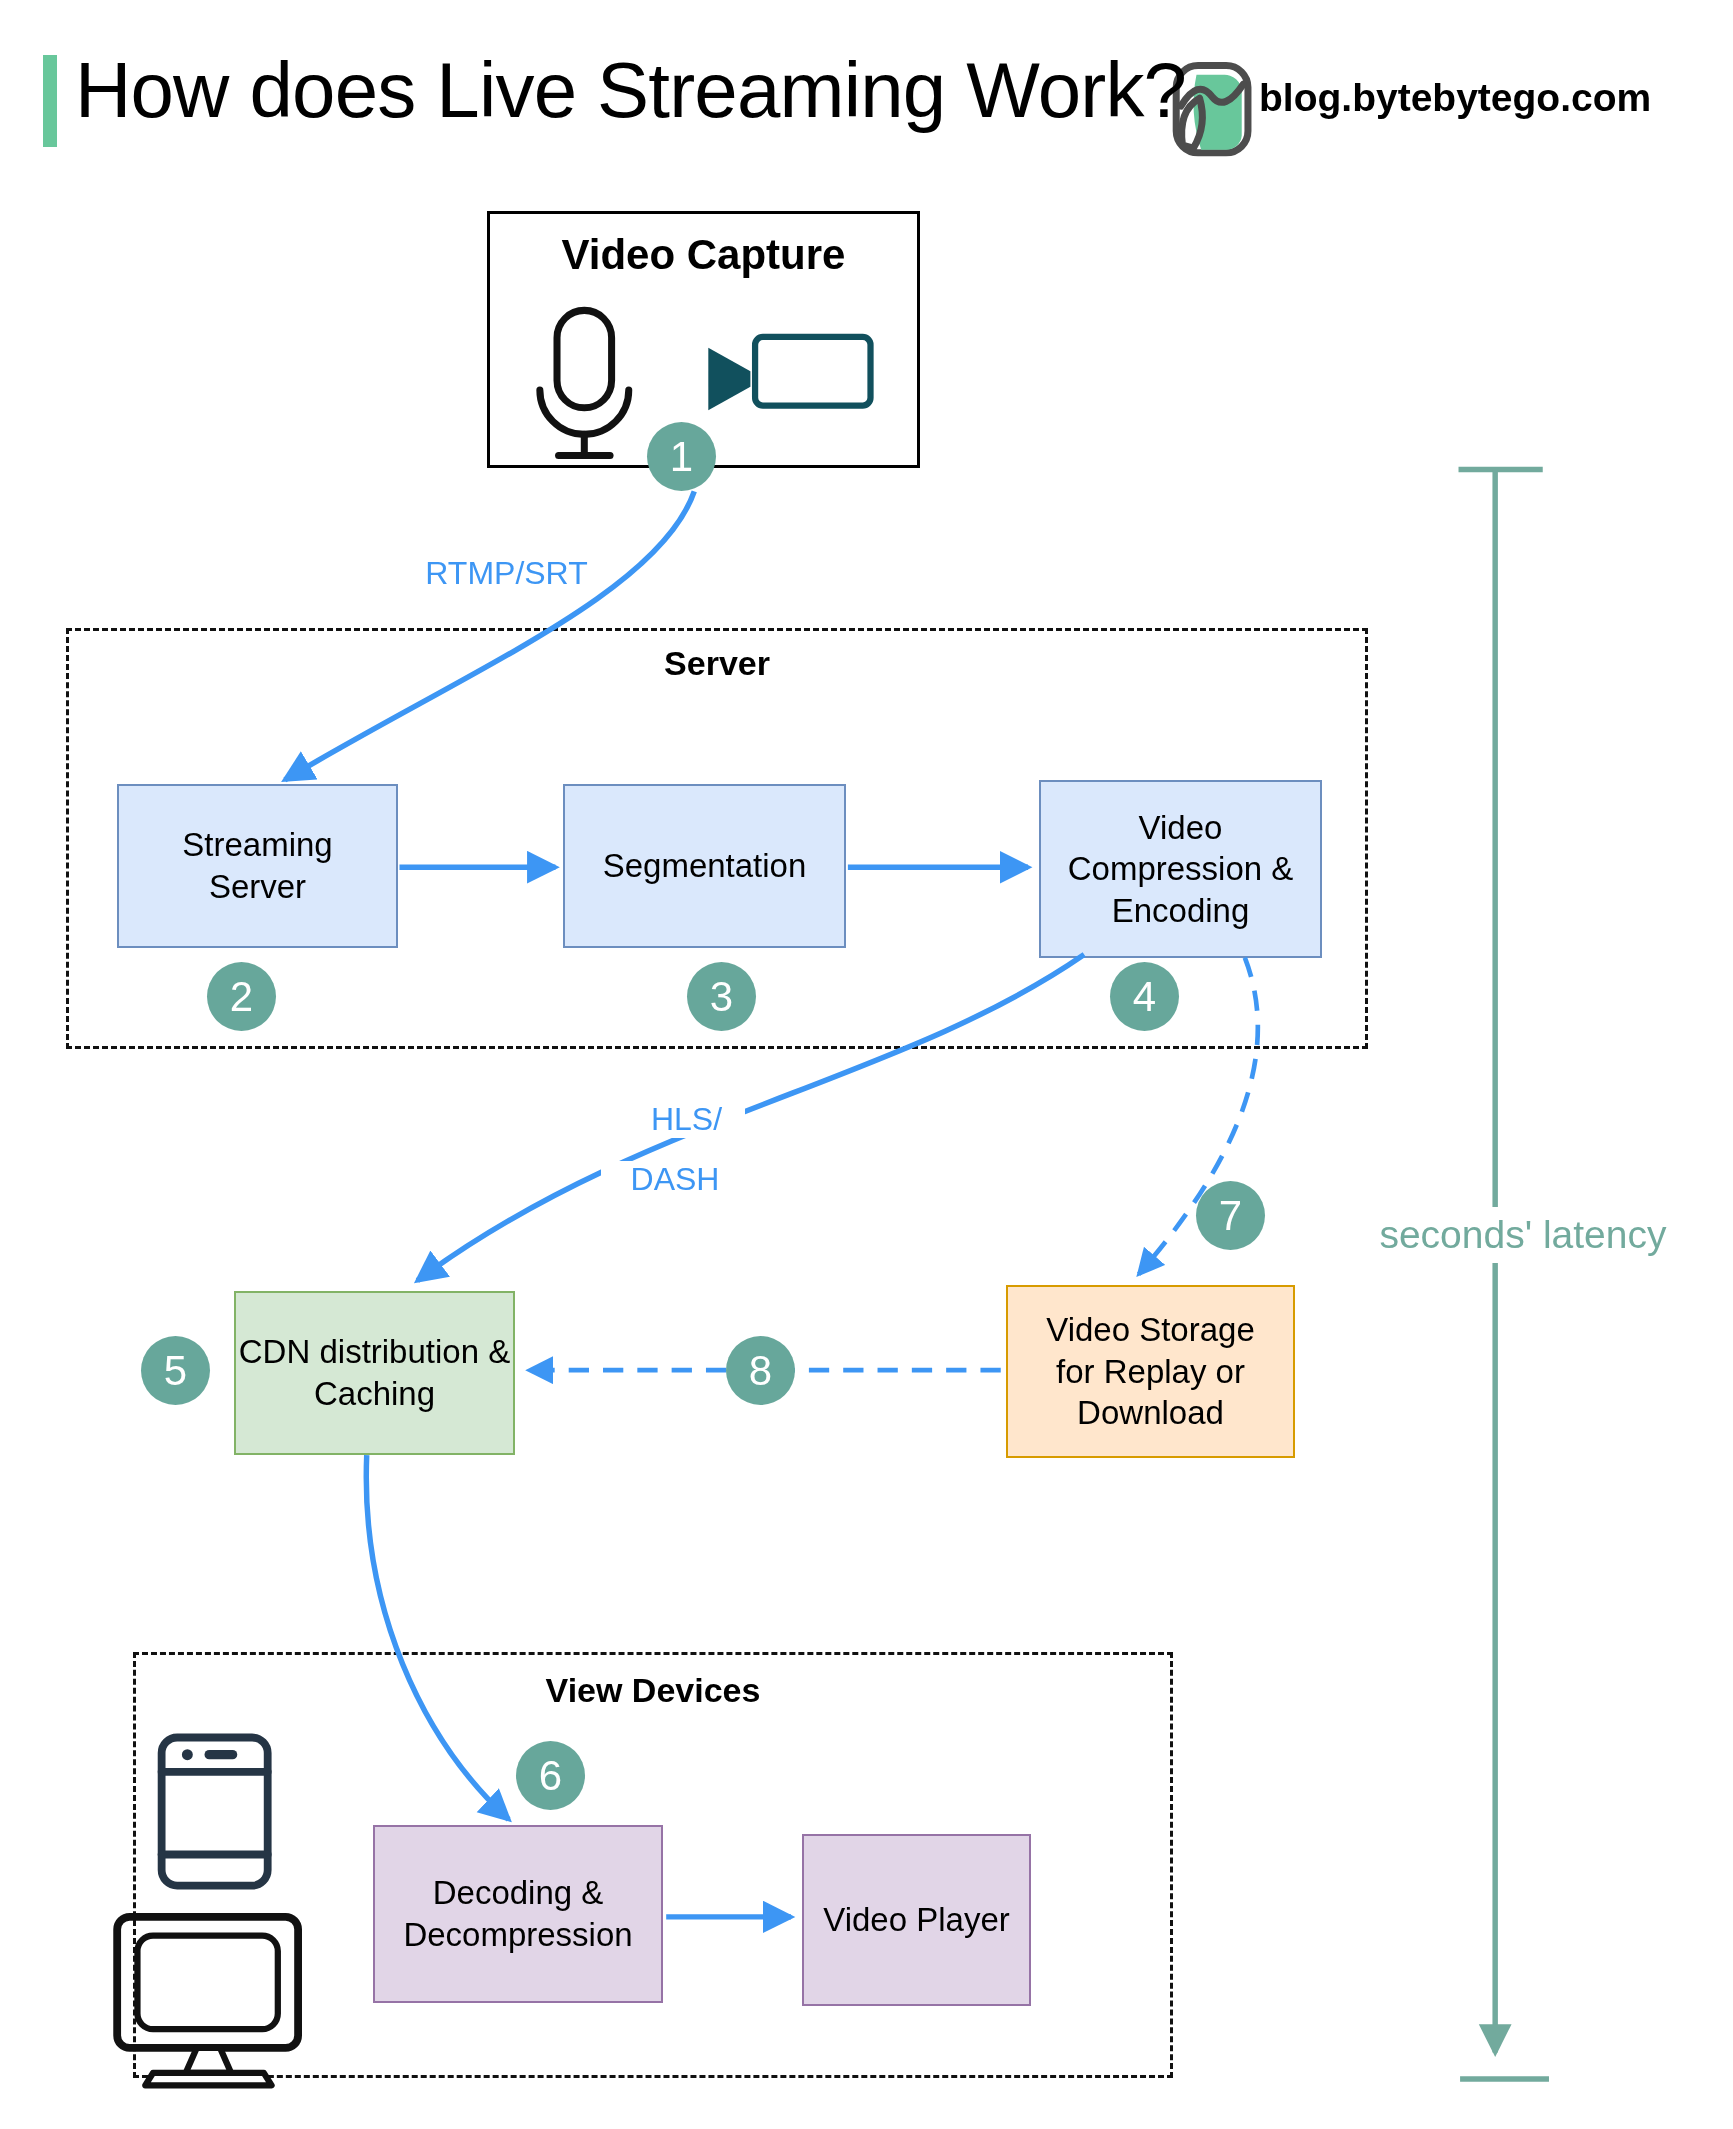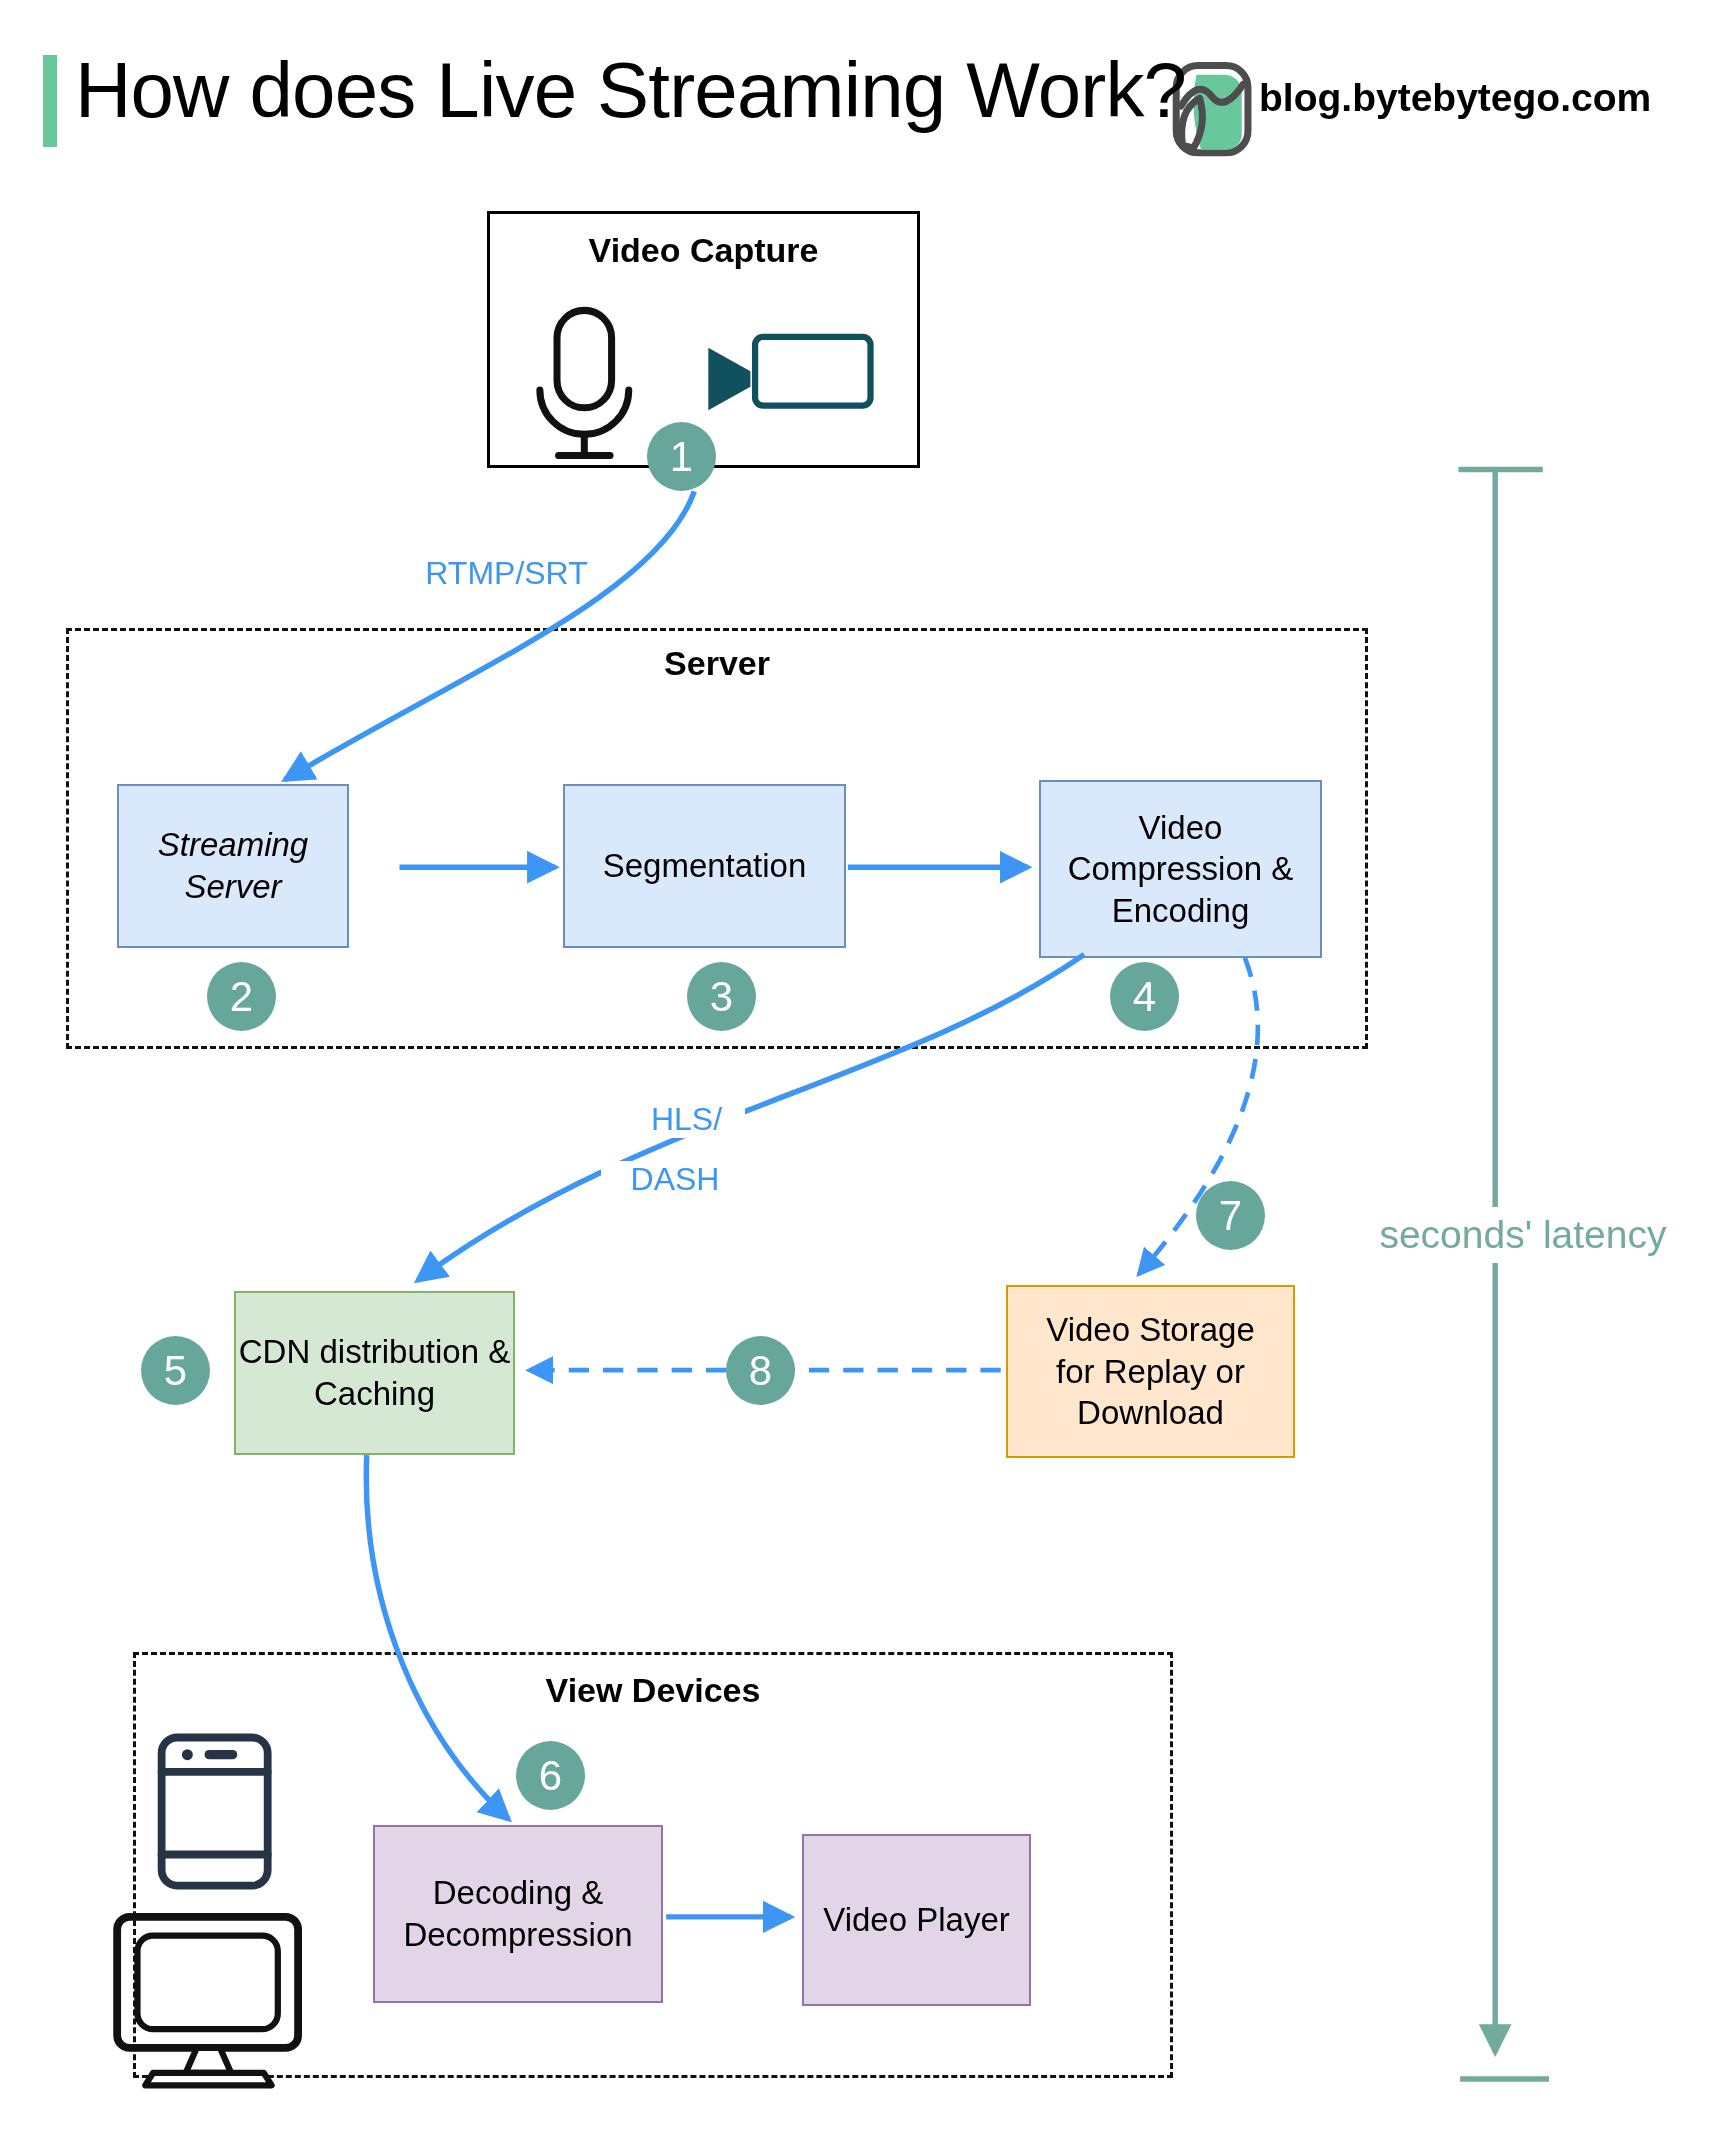--- a/index.html
+++ b/index.html
@@ -18,21 +18,21 @@
   .group-title{position:absolute;left:0;right:0;text-align:center;font-weight:700;
                font-size:34px;z-index:3;}
   .box{position:absolute;display:flex;align-items:center;justify-content:center;
        text-align:center;font-size:33px;line-height:1.26;box-sizing:border-box;z-index:1;}
   .box.plain{background:#fff;border:3.1px solid #000;}
   .box.blue{background:var(--c-box_blue_fill);border:2.3px solid var(--c-box_blue_border);}
   .box.green{background:var(--c-green_fill);border:2.3px solid var(--c-green_border);}
   .box.orange{background:var(--c-orange_fill);border:2.3px solid var(--c-orange_border);}
   .box.purple{background:var(--c-purple_fill);border:2.3px solid var(--c-purple_border);}
   .box-caption{position:absolute;left:0;right:0;top:18.7px;text-align:center;
-               font-weight:700;font-size:34px;z-index:3;}
+               font-weight:700;font-size:42px;z-index:3;}
   .step-circle{position:absolute;width:69px;height:69px;border-radius:50%;
                background:var(--c-step);color:#fff;display:flex;align-items:center;
                justify-content:center;font-size:42px;z-index:3;}
   .edge-label{position:absolute;color:var(--c-blue);font-size:32px;text-align:center;z-index:3;}
   .edge-label.bg{background:#fff;}
   .latency-label{position:absolute;left:1370px;top:1207px;color:var(--c-teal_line);
                  background:#fff;font-size:39px;padding:6.2px 9.4px;z-index:3;white-space:nowrap;}
 
   
   svg.layer{position:absolute;left:0;top:0;z-index:2;pointer-events:none;}
@@ -60,21 +60,21 @@
 
 <div class="group" style="left:66px;top:628px;width:1302px;height:421px;"></div>
 <div class="group-title" style="left:66px;width:1302px;top:644px;">Server</div>
 
 <div class="group" style="left:133px;top:1652px;width:1040px;height:426px;"></div>
 <div class="group-title" style="left:133px;width:1040px;top:1671px;">View Devices</div>
 
 <div class="box plain" style="left:487px;top:211px;width:433px;height:257px;"></div>
 <div class="box-caption" style="left:487px;width:433px;top:231px;">Video Capture</div>
 
-<div class="box blue" style="left:117px;top:784px;width:232px;height:164px;padding:0 45px;font-style:italic;">Streaming Server</div>
+<div class="box blue" style="left:117px;top:784px;width:281px;height:164px;padding:0 45px;">Streaming Server</div>
 <div class="box blue" style="left:563px;top:784px;width:283px;height:164px;">Segmentation</div>
 <div class="box blue" style="left:1039px;top:780px;width:283px;height:178px;padding:17px 22px;">Video Compression &amp; Encoding</div>
 
 <div class="box green" style="left:234px;top:1291px;width:281px;height:164px;">CDN distribution &amp; Caching</div>
 <div class="box orange" style="left:1006px;top:1285px;width:289px;height:173px;padding:2px 20px;">Video Storage for Replay or Download</div>
 
 <div class="box purple" style="left:373px;top:1825px;width:290px;height:178px;padding:0 31px;">Decoding &amp; Decompression</div>
 <div class="box purple" style="left:802px;top:1834px;width:229px;height:172px;">Video Player</div>
 
 <svg class="layer" width="1734" height="2129" viewBox="0 0 2223 2730">

